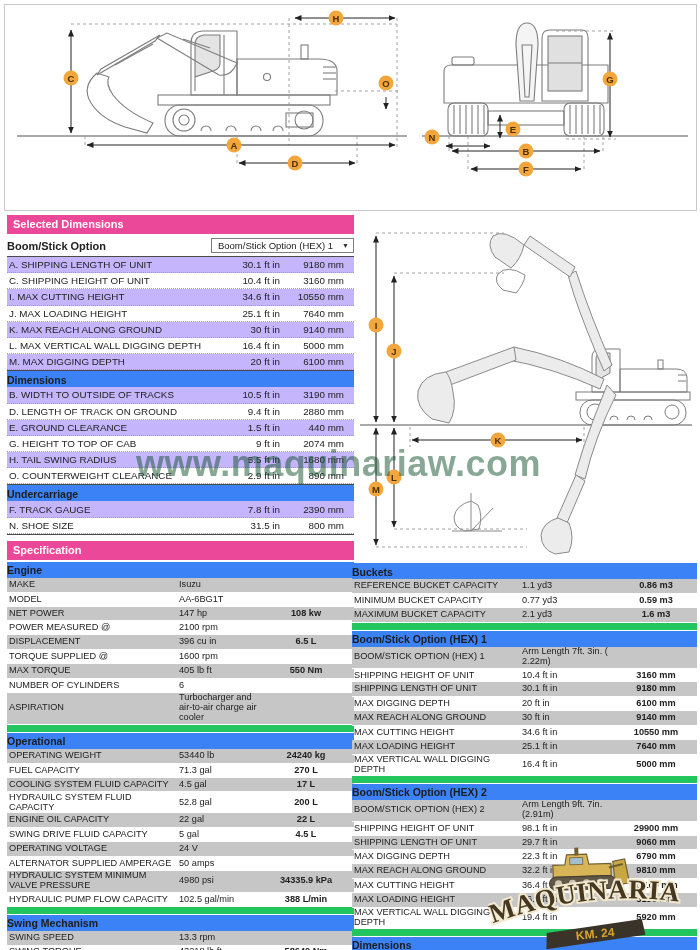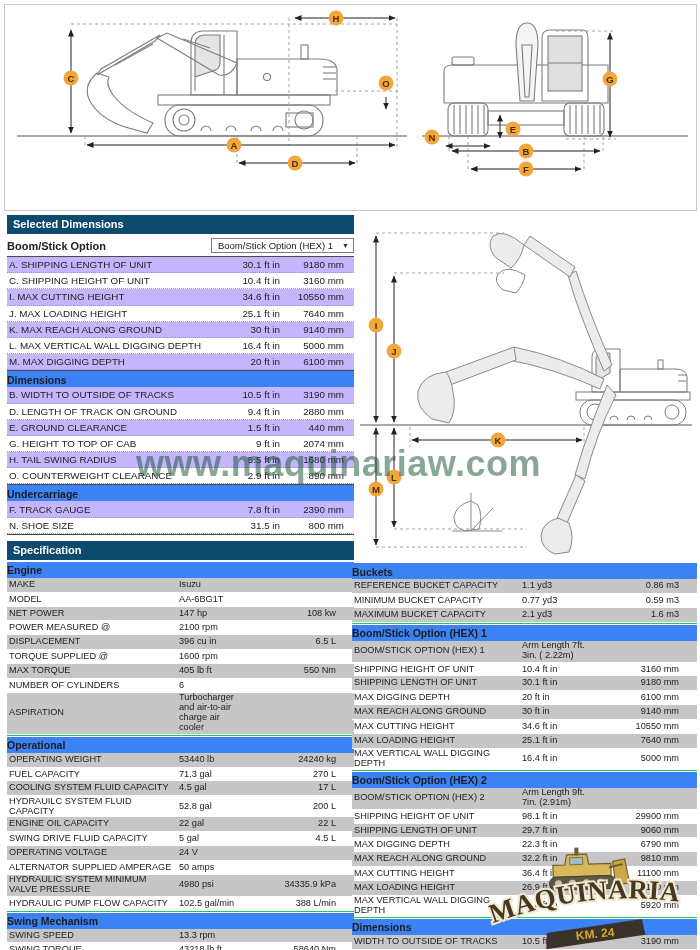--- a/index.html
+++ b/index.html
@@ -4,40 +4,40 @@
 <style>
   html,body{margin:0;padding:0;background:#fff;}
   .page{position:relative;width:700px;height:950px;background:#fff;overflow:hidden;
         font-family:"Liberation Sans",sans-serif;color:#222;}
   
   .diagrams{position:absolute;left:4px;top:4px;width:691px;height:205px;border:1px solid #c9c9c9;background:#fff;}
   .diagrams svg{position:absolute;top:0;}
   
   .left-col{position:absolute;left:7px;top:215px;width:347px;}
   .right-col{position:absolute;left:352px;top:223px;width:345px;}
-  .bar{background:#0c4a6e;color:#fff;font-weight:bold;font-size:11px;padding:3px 6px;height:13px;line-height:13px;margin-bottom:2px;}
+  .bar{background:#ec4899;color:#fff;font-weight:bold;font-size:11px;padding:3px 6px;height:13px;line-height:13px;margin-bottom:2px;}
   .boom-row{display:flex;justify-content:space-between;align-items:center;padding:2px 0 3px;border-bottom:1px solid #4a4a4a;}
   .boom-row .lbl{font-weight:bold;font-size:11px;}
   .dropdown{display:flex;align-items:center;gap:9px;border:1px solid #7d7d7d;background:#fff;font-size:9.5px;padding:1px 4px 1px 6px;cursor:default;}
   .dropdown .arrow{font-size:7px;color:#333;}
   
   .dim-group{border-bottom:1px solid #4a4a4a;}
   .subhead{font-weight:bold;font-size:10.5px;padding:2.5px 0 1.5px;color:#1d1d1d;background:#3b82f6;}
   .dim-row{display:flex;align-items:center;height:15.2px;font-size:9.8px;border-bottom:1px dotted #9f9f9f;padding-right:10px;}
   .dim-row.shaded{background:#c4b5fd;}
   .dim-row .lab{flex:1;padding-left:2px;white-space:nowrap;overflow:hidden;}
   .dim-row .v1{width:64px;text-align:right;white-space:nowrap;}
   .dim-row .v2{width:64px;text-align:right;white-space:nowrap;}
   
-  .spec-sec{border-bottom:1px solid #22c55e;margin-bottom:1px;}
+  .spec-sec{border-bottom:7px solid #22c55e;margin-bottom:1px;}
   .spec-row{display:flex;align-items:center;min-height:12.9px;font-size:9.2px;line-height:1.08;padding:0.5px 0;}
   .spec-row.shaded{background:#c6c6c6;border-bottom:1px solid #fff;}
   .spec-row .lab{width:168px;flex:0 0 168px;padding-left:2px;}
   .spec-row .v1{flex:1;padding-left:2px;}
-  .spec-row .v2{width:92px;text-align:right;padding-right:18px;white-space:nowrap;}
+  .spec-row .v2{width:92px;text-align:center;padding-right:2px;white-space:nowrap;font-weight:bold;}
   .right-col .spec-row .lab{width:166px;flex:0 0 166px;}
   .right-col .spec-row .v2{width:78px;}
   .right-sections{margin-top:4px;}
   
   .watermark{position:absolute;left:136px;top:443px;font-size:36px;font-weight:bold;
              color:#14532d;opacity:.5;letter-spacing:0.5px;white-space:nowrap;z-index:5;}
   
   .logo{position:absolute;left:488px;top:846px;width:212px;height:104px;z-index:6;transform:rotate(-2deg);}
   
   text.badge-letter{font-size:9.5px;font-weight:bold;fill:#4a3000;text-anchor:middle;}

